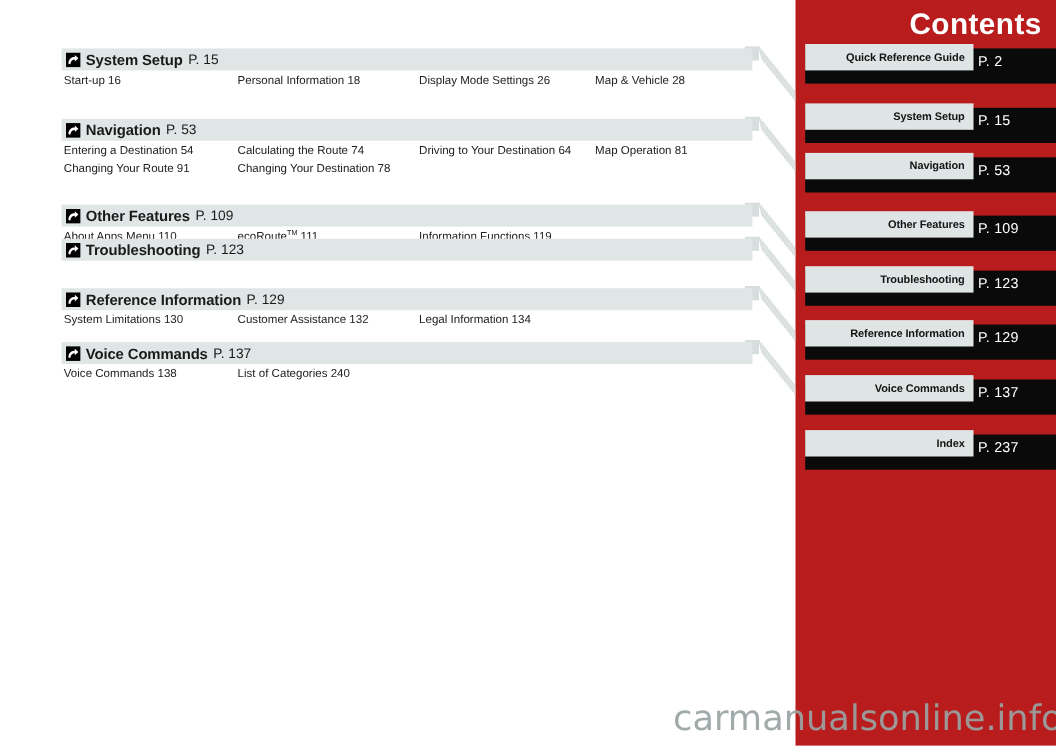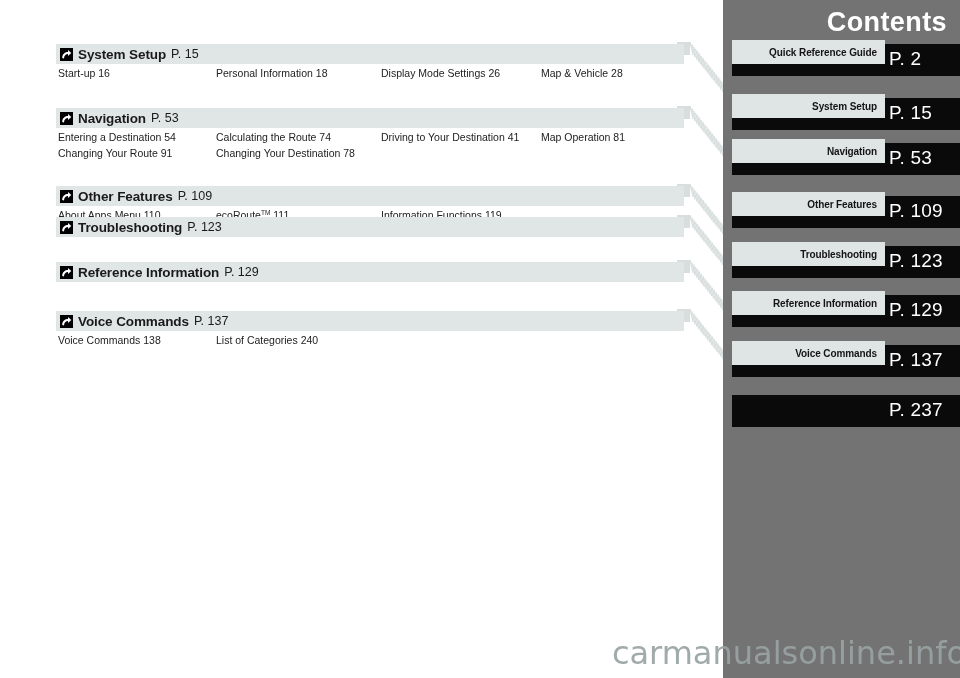--- a/index.html
+++ b/index.html
@@ -102,21 +102,21 @@
     pointer-events: none;
   }
 
   
   #sidebar {
     position: absolute;
     left: 723px;
     top: 0;
     width: 237px;
     height: 678px;
-    background: #737373;
+    background: #b91c1c;
     z-index: 2;
   }
 
   #contents-title {
     position: absolute;
     top: 6px;
     right: 13px;
     font-size: 27px;
     font-weight: bold;
     color: #ffffff;
@@ -136,21 +136,21 @@
     left: 9px;
     top: 0;
     right: 0;
     height: 32px;
     background: #0a0a0a;
   }
   .side-page {
     position: absolute;
     left: 166px;
     top: 4px;
-    font-size: 19px;
+    font-size: 13px;
     color: #ffffff;
     font-weight: normal;
     letter-spacing: 0.2px;
     white-space: nowrap;
   }
   
   .side-label-box {
     position: absolute;
     left: 9px;
     top: -4px;
@@ -243,20 +243,23 @@
       <div class="side-row" style="top: 345px;">
         <div class="side-black"></div>
         <div class="side-page">P. 137</div>
         <div class="side-label-box">
           <span class="side-label">Voice Commands</span>
         </div>
       </div>
       <div class="side-row" style="top: 395px;">
         <div class="side-black"></div>
         <div class="side-page">P. 237</div>
+        <div class="side-label-box">
+          <span class="side-label">Index</span>
+        </div>
       </div>
     </div>
 </div>
 
 <div id="main-content">
   <div id="flip-marks">
       <div class="flip-mark" style="top: 42px; left: 677px;"><svg width="46" height="58" viewBox="0 0 46 58">
           <rect x="0" y="0" width="13" height="13" fill="#d7dedd"></rect>
           <line x1="13.00" y1="0.00" x2="16.20" y2="13.00" stroke="#d7dedd" stroke-width="1.25"></line>
           <line x1="14.85" y1="2.30" x2="18.05" y2="15.30" stroke="#d7dedd" stroke-width="1.25"></line>
@@ -412,21 +415,21 @@
               <path d="M2.2 9.9 C2.2 5.6 5.2 3.9 8.0 3.9 L8.0 2.0 L11.3 5.0 L8.0 8.0 L8.0 6.1 C6.0 6.1 4.4 7.2 3.9 10.4 Z" fill="#fff"></path>
             </svg>
           </span>
           <span class="section-title">Navigation</span>
           <span class="section-page">P. 53</span>
         </div>
         <div class="entry-grid">
           <div class="entry-row">
             <span class="entry c0">Entering a Destination 54</span>
             <span class="entry c1">Calculating the Route 74</span>
-            <span class="entry c2">Driving to Your Destination 41</span>
+            <span class="entry c2">Driving to Your Destination 64</span>
             <span class="entry c3">Map Operation 81</span>
           </div>
           <div class="entry-row">
             <span class="entry c0">Changing Your Route 91</span>
             <span class="entry c1">Changing Your Destination 78</span>
           </div>
         </div>
       </div>
       <div class="toc-section" style="top: 186px;">
         <div class="section-head">
@@ -463,20 +466,27 @@
         <div class="section-head">
           <span class="jump-icon">
             <svg width="13" height="13" viewBox="0 0 13 13">
               <rect x="0" y="0" width="13" height="13" fill="#000"></rect>
               <path d="M2.2 9.9 C2.2 5.6 5.2 3.9 8.0 3.9 L8.0 2.0 L11.3 5.0 L8.0 8.0 L8.0 6.1 C6.0 6.1 4.4 7.2 3.9 10.4 Z" fill="#fff"></path>
             </svg>
           </span>
           <span class="section-title">Reference Information</span>
           <span class="section-page">P. 129</span>
         </div>
+        <div class="entry-grid">
+          <div class="entry-row">
+            <span class="entry c0">System Limitations 130</span>
+            <span class="entry c1">Customer Assistance 132</span>
+            <span class="entry c2">Legal Information 134</span>
+          </div>
+        </div>
       </div>
       <div class="toc-section" style="top: 311px;">
         <div class="section-head">
           <span class="jump-icon">
             <svg width="13" height="13" viewBox="0 0 13 13">
               <rect x="0" y="0" width="13" height="13" fill="#000"></rect>
               <path d="M2.2 9.9 C2.2 5.6 5.2 3.9 8.0 3.9 L8.0 2.0 L11.3 5.0 L8.0 8.0 L8.0 6.1 C6.0 6.1 4.4 7.2 3.9 10.4 Z" fill="#fff"></path>
             </svg>
           </span>
           <span class="section-title">Voice Commands</span>

